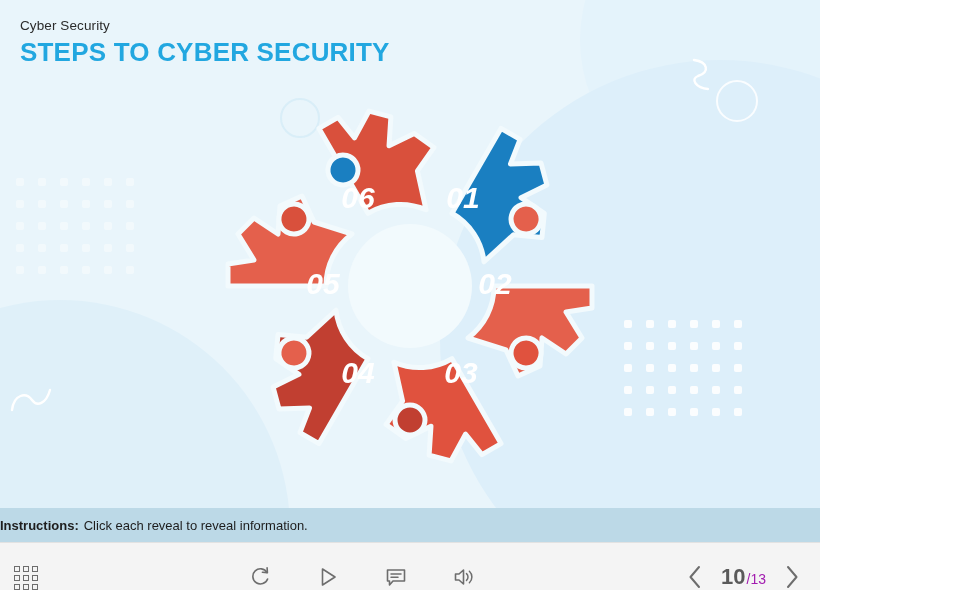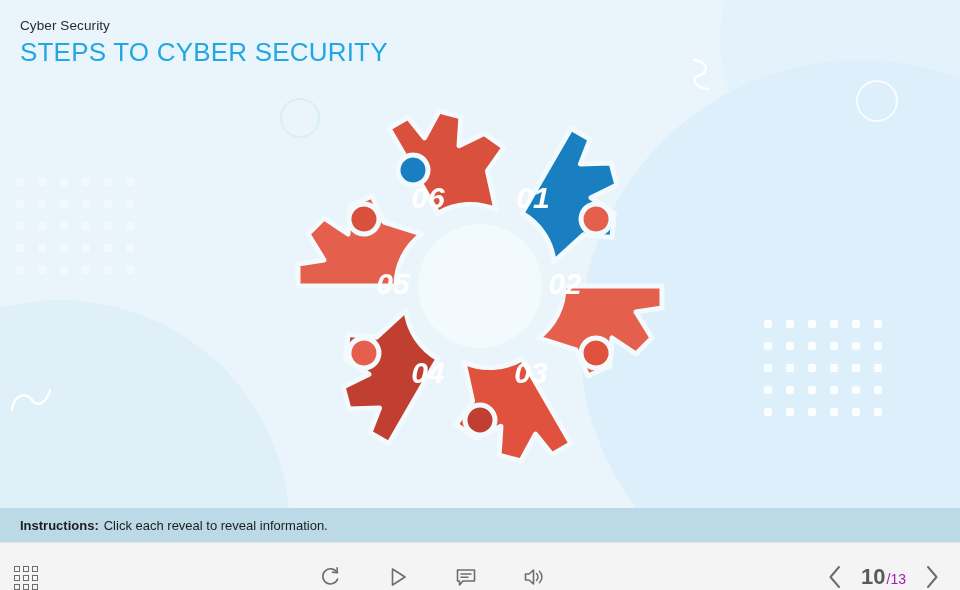--- a/index.html
+++ b/index.html
@@ -6,21 +6,21 @@
 
   html, body {
     width: 960px;
     height: 590px;
     overflow: hidden;
     font-family: "Liberation Sans", sans-serif;
   }
 
   #slide {
     position: relative;
-    width: 960px;
+    width: 820px;
     height: 590px;
     background: #e9f5fb;
     overflow: hidden;
   }
 
   
   .bg-layer {
     position: absolute;
     inset: 0;
     overflow: hidden;
@@ -87,21 +87,21 @@
   
   .header { position: absolute; left: 20px; top: 18px; }
   .eyebrow {
     font-size: 13.5px;
     color: #2b2b2b;
     letter-spacing: .1px;
   }
   .title {
     margin-top: 4px;
     font-size: 26px;
-    font-weight: normal;
+    font-weight: bold;
     color: #22a7e0;
     letter-spacing: .2px;
   }
 
   
   .gear-wrap {
     position: absolute;
     left: 50%;
     top: 86px;
     transform: translateX(-50%);
@@ -122,21 +122,20 @@
 
   
   .instructions {
     position: absolute;
     left: 0; right: 0;
     top: 508px;
     height: 34px;
     background: #bcd9e7;
     display: flex;
     align-items: center;
-    padding-left: 20px;
     font-size: 13px;
     color: #1d1d1d;
   }
   .instructions b { font-weight: bold; margin-right: 5px; }
 
   
   .toolbar {
     position: absolute;
     left: 0; right: 0;
     top: 542px;

